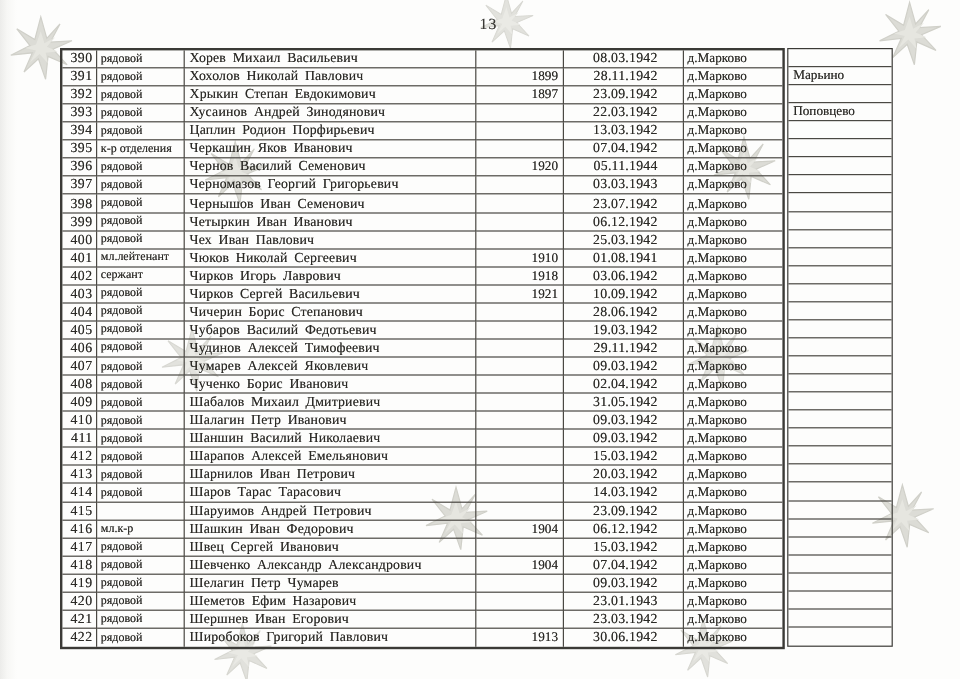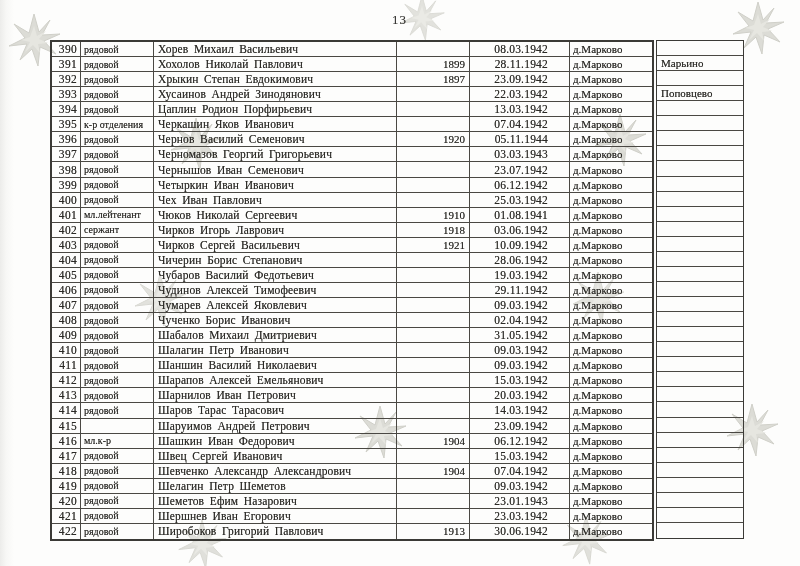--- a/index.html
+++ b/index.html
@@ -8,21 +8,21 @@
     background:#ffffff;
     font-family:"Liberation Serif","DejaVu Serif",serif;
     position:relative;
   }
   .scan-page{
     position:absolute;left:0;top:0;width:800px;height:566px;
     background:linear-gradient(90deg,#ececea 0px,#f7f7f5 6px,#fdfdfc 14px,#fdfdfc 100%);
   }
   .page-number{
     position:absolute;left:392px;top:12px;width:30px;
-    font-size:13px;color:#3a3936;
+    font-size:13px;color:#3a3936;text-align:center;
     letter-spacing:1px;
     text-shadow:0 0 .5px rgba(50,50,46,.6);
   }
   
   .main-table{
     position:absolute;left:50px;top:40px;width:600px;height:497px;
     display:grid;
     grid-template-columns:29px 73px 243px 73px 100px 82px;
     grid-template-rows:repeat(33,1fr);
     border:2px solid #3b3a36;
@@ -284,21 +284,21 @@
       <div class="cell cell-date">15.03.1942</div>
       <div class="cell cell-place">д.Марково</div>
       <div class="cell cell-num">418</div>
       <div class="cell cell-rank">рядовой</div>
       <div class="cell cell-name">Шевченко Александр Александрович</div>
       <div class="cell cell-year">1904</div>
       <div class="cell cell-date">07.04.1942</div>
       <div class="cell cell-place">д.Марково</div>
       <div class="cell cell-num">419</div>
       <div class="cell cell-rank">рядовой</div>
-      <div class="cell cell-name">Шелагин Петр Шеметов</div>
+      <div class="cell cell-name">Шелагин Петр Чумарев</div>
       <div class="cell cell-year"></div>
       <div class="cell cell-date">09.03.1942</div>
       <div class="cell cell-place">д.Марково</div>
       <div class="cell cell-num">420</div>
       <div class="cell cell-rank">рядовой</div>
       <div class="cell cell-name">Шеметов Ефим Назарович</div>
       <div class="cell cell-year"></div>
       <div class="cell cell-date">23.01.1943</div>
       <div class="cell cell-place">д.Марково</div>
       <div class="cell cell-num">421</div>

